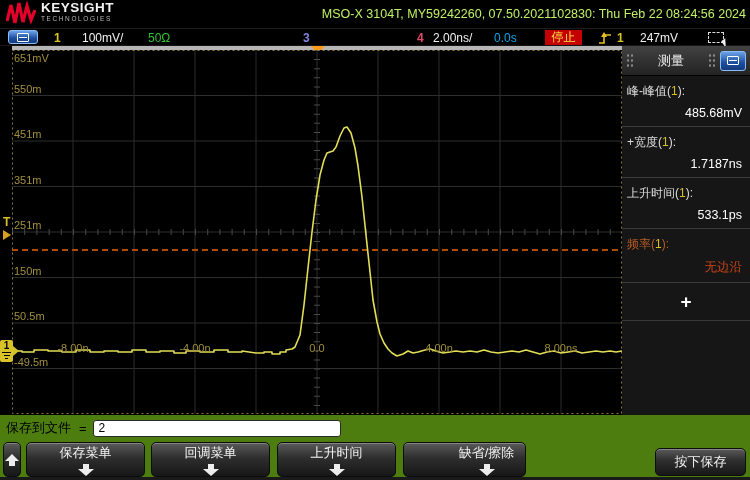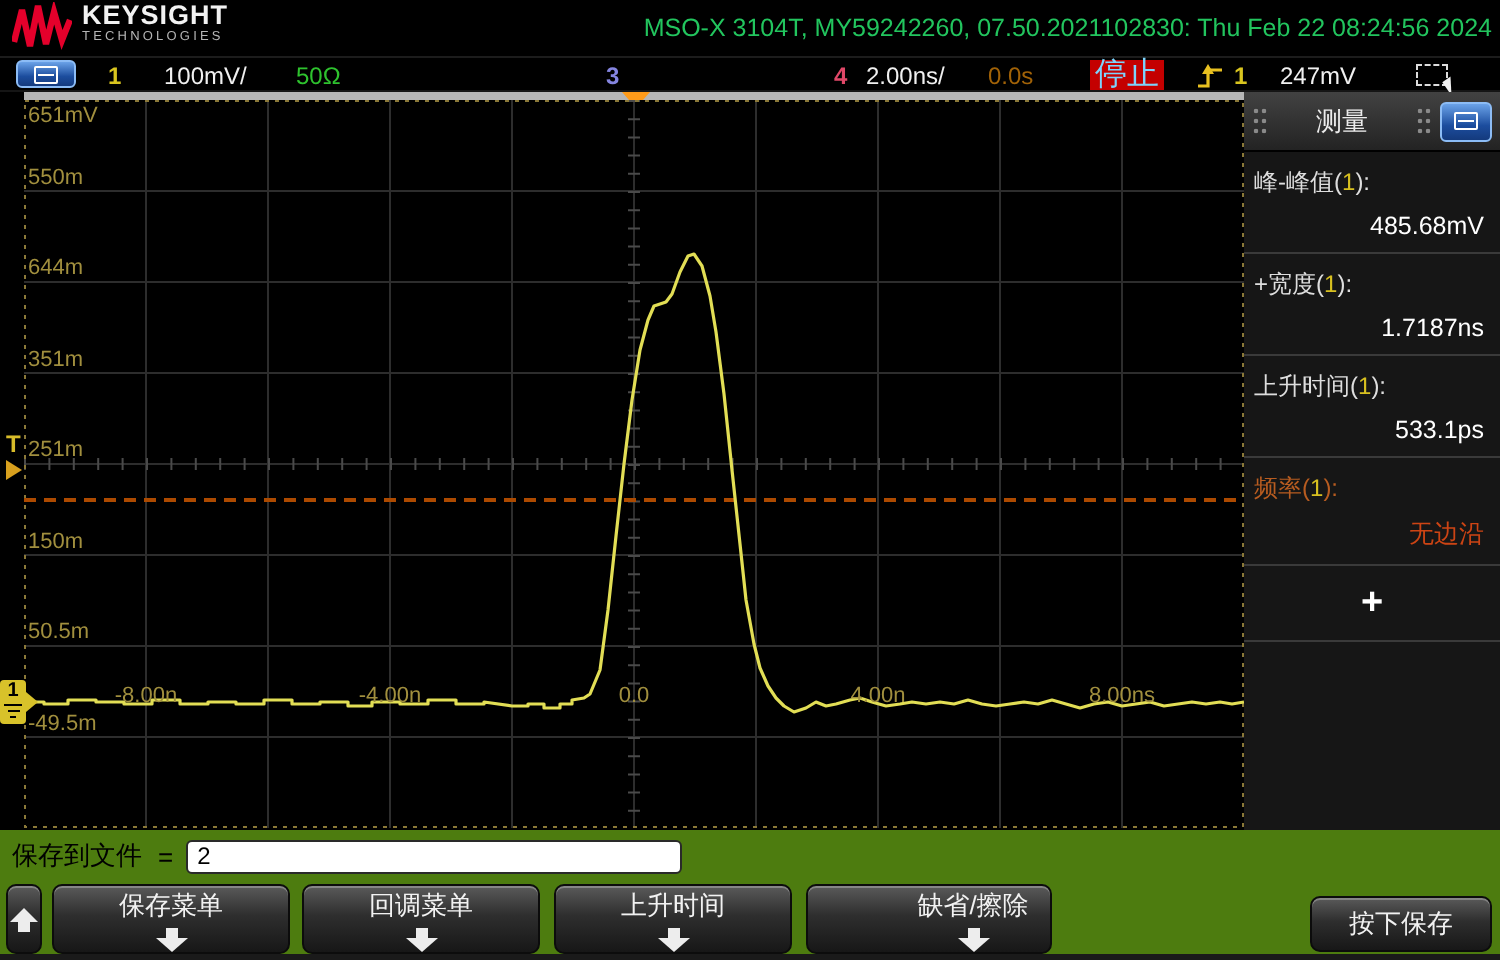--- a/index.html
+++ b/index.html
@@ -8,39 +8,39 @@
     position: relative; width: 750px; height: 480px; background: #000;
     font-family: "Liberation Sans", sans-serif; overflow: hidden;
   }
   
   .hdr { position:absolute; left:0; top:0; width:750px; height:28px; background:#000; }
   .logo { position:absolute; left:6px; top:1px; display:flex; align-items:flex-start; }
   .logo svg { display:block; }
   .brand { margin-left:5px; line-height:1; }
   .brand-name { color:#f2f2f2; font-size:13.5px; font-weight:bold; letter-spacing:.5px; }
   .brand-sub { color:#b5b5b5; font-size:6.5px; letter-spacing:1.6px; margin-top:1px; }
-  .hdr-title { position:absolute; right:4px; top:7px; color:#22c55e; font-size:12.5px; white-space:nowrap; }
+  .hdr-title { position:absolute; right:4px; top:7px; color:#bef264; font-size:12.5px; white-space:nowrap; }
   
   .sb { position:absolute; left:0; top:28px; width:750px; height:18px; background:#000;
         border-top:1px solid #1c1c1c; border-bottom:1px solid #151515; font-size:12px; }
   .sb span { position:absolute; top:2px; white-space:nowrap; }
   .menu-btn { position:absolute; width:30px; height:14px; border-radius:3px;
         background:linear-gradient(#6aa2e8,#1c4d9e 60%,#143a7d); border:1px solid #8cbcf5;
         display:flex; align-items:center; justify-content:center; cursor:pointer; }
   .menu-icon { width:12px; height:9px; border:1px solid #fff; border-radius:1px; padding:1px;
         background:repeating-linear-gradient(180deg,#fff 0 1px,transparent 1px 3px); background-clip:content-box; }
   .sb .ch1 { left:54px; color:#d9c51f; font-weight:bold; }
   .sb .ch1scale { left:82px; color:#f0f0f0; }
   .sb .ch1imp { left:148px; color:#2ec22e; }
   .sb .ch3 { left:303px; color:#8585e0; font-weight:bold; }
   .sb .ch4 { left:417px; color:#e04868; font-weight:bold; }
   .sb .tb { left:433px; color:#f0f0f0; }
-  .sb .delay { left:494px; color:#a16207; }
+  .sb .delay { left:494px; color:#0ea5e9; }
   .stop-badge { position:absolute; left:545px; top:1px; width:37px; height:15px; background:#c40000;
-        color:#7dd3fc; font-size:16px; text-align:center; line-height:15px; }
+        color:#fde047; font-size:12px; text-align:center; line-height:15px; }
   .slope-icon { position:absolute; left:598px; top:2px; }
   .sb .trigch { left:617px; color:#d9c51f; font-weight:bold; }
   .sb .triglvl { left:640px; color:#f0f0f0;text-align:center; }
   .region-icon { position:absolute; left:708px; top:3px; width:16px; height:11px; border:1px dashed #dcdcdc; }
   .region-icon::after { content:""; position:absolute; right:-5px; bottom:-5px; width:0; height:0;
         border-top:8px solid #f0f0f0; border-right:5px solid transparent; transform:rotate(-35deg); }
   
   .topbar { position:absolute; left:12px; top:46px; width:610px; height:4px; background:#b6b6b6; }
   .trig-tri { position:absolute; left:311px; top:46px; width:0; height:0;
         border-left:7px solid transparent; border-right:7px solid transparent; border-top:8px solid #ff9b1a; }
@@ -149,21 +149,21 @@
       <path d="M61,0 V364 M122,0 V364 M183,0 V364 M244,0 V364 M305,0 V364 M366,0 V364 M427,0 V364 M488,0 V364 M549,0 V364
                M0,45.5 H610 M0,91 H610 M0,136.5 H610 M0,182 H610 M0,227.5 H610 M0,273 H610 M0,318.5 H610" stroke="#2d2d2d" stroke-width="1" fill="none"></path>
       <line x1="0" y1="182" x2="610" y2="182" stroke="#4a4a4a" stroke-width="6" stroke-dasharray="1,11.2"></line>
       <line x1="305" y1="0" x2="305" y2="364" stroke="#4a4a4a" stroke-width="6" stroke-dasharray="1,8.1"></line>
       <rect x="0.5" y="0.5" width="609" height="363" fill="none" stroke="#8a7838" stroke-width="1" stroke-dasharray="2,3"></rect>
       <line x1="0" y1="200" x2="610" y2="200" stroke="#ad4a00" stroke-width="2" stroke-dasharray="6,4"></line>
       <polyline fill="none" stroke="#e2de55" stroke-width="1.6" stroke-linejoin="round" points="0,301 10,301 10,302 22,302 22,300 36,300 36,301 50,301 50,302 64,302 64,300 78,300 78,302 92,302 92,301 106,301 106,302 120,302 120,300 134,300 134,302 148,302 148,301 162,301 162,303 174,303 174,301 188,301 188,302 202,302 202,300 216,300 216,302 230,302 230,301 244,303 252,303 252,302 260,302 260,304 268,304 268,302 274,302 274,300 280,299 283,297 288,285 292,255 296,218 300,182 304,150 308,125 312,110 315,103 321,101 324,97 328,86 332,78 335,77 339,83 343,98 346,116 350,147 354,185 358,222 361,250 365,272 368,284 372,293 376,299 380,303 385,306 391,304 396,301 401,303 406,302 413,300 418,299 424,301 431,303 438,302 444,301 451,302 458,301 465,302 472,300 479,302 486,303 493,302 500,301 507,302 514,300 521,302 528,304 535,302 542,301 549,303 556,302 563,301 570,303 577,302 584,301 591,302 598,301 604,302 610,301"></polyline>
     </svg>
     <span class="ylab" style="top:2px">651mV</span>
     <span class="ylab" style="top:33px">550m</span>
-    <span class="ylab" style="top:78px">644m</span>
+    <span class="ylab" style="top:78px">451m</span>
     <span class="ylab" style="top:124px">351m</span>
     <span class="ylab" style="top:169px">251m</span>
     <span class="ylab" style="top:215px">150m</span>
     <span class="ylab" style="top:260px">50.5m</span>
     <span class="ylab" style="top:306px">-49.5m</span>
     <span class="xlab" style="left:61px">-8.00n</span>
     <span class="xlab" style="left:183px">-4.00n</span>
     <span class="xlab" style="left:305px">0.0</span>
     <span class="xlab" style="left:427px">4.00n</span>
     <span class="xlab" style="left:549px">8.00ns</span>

